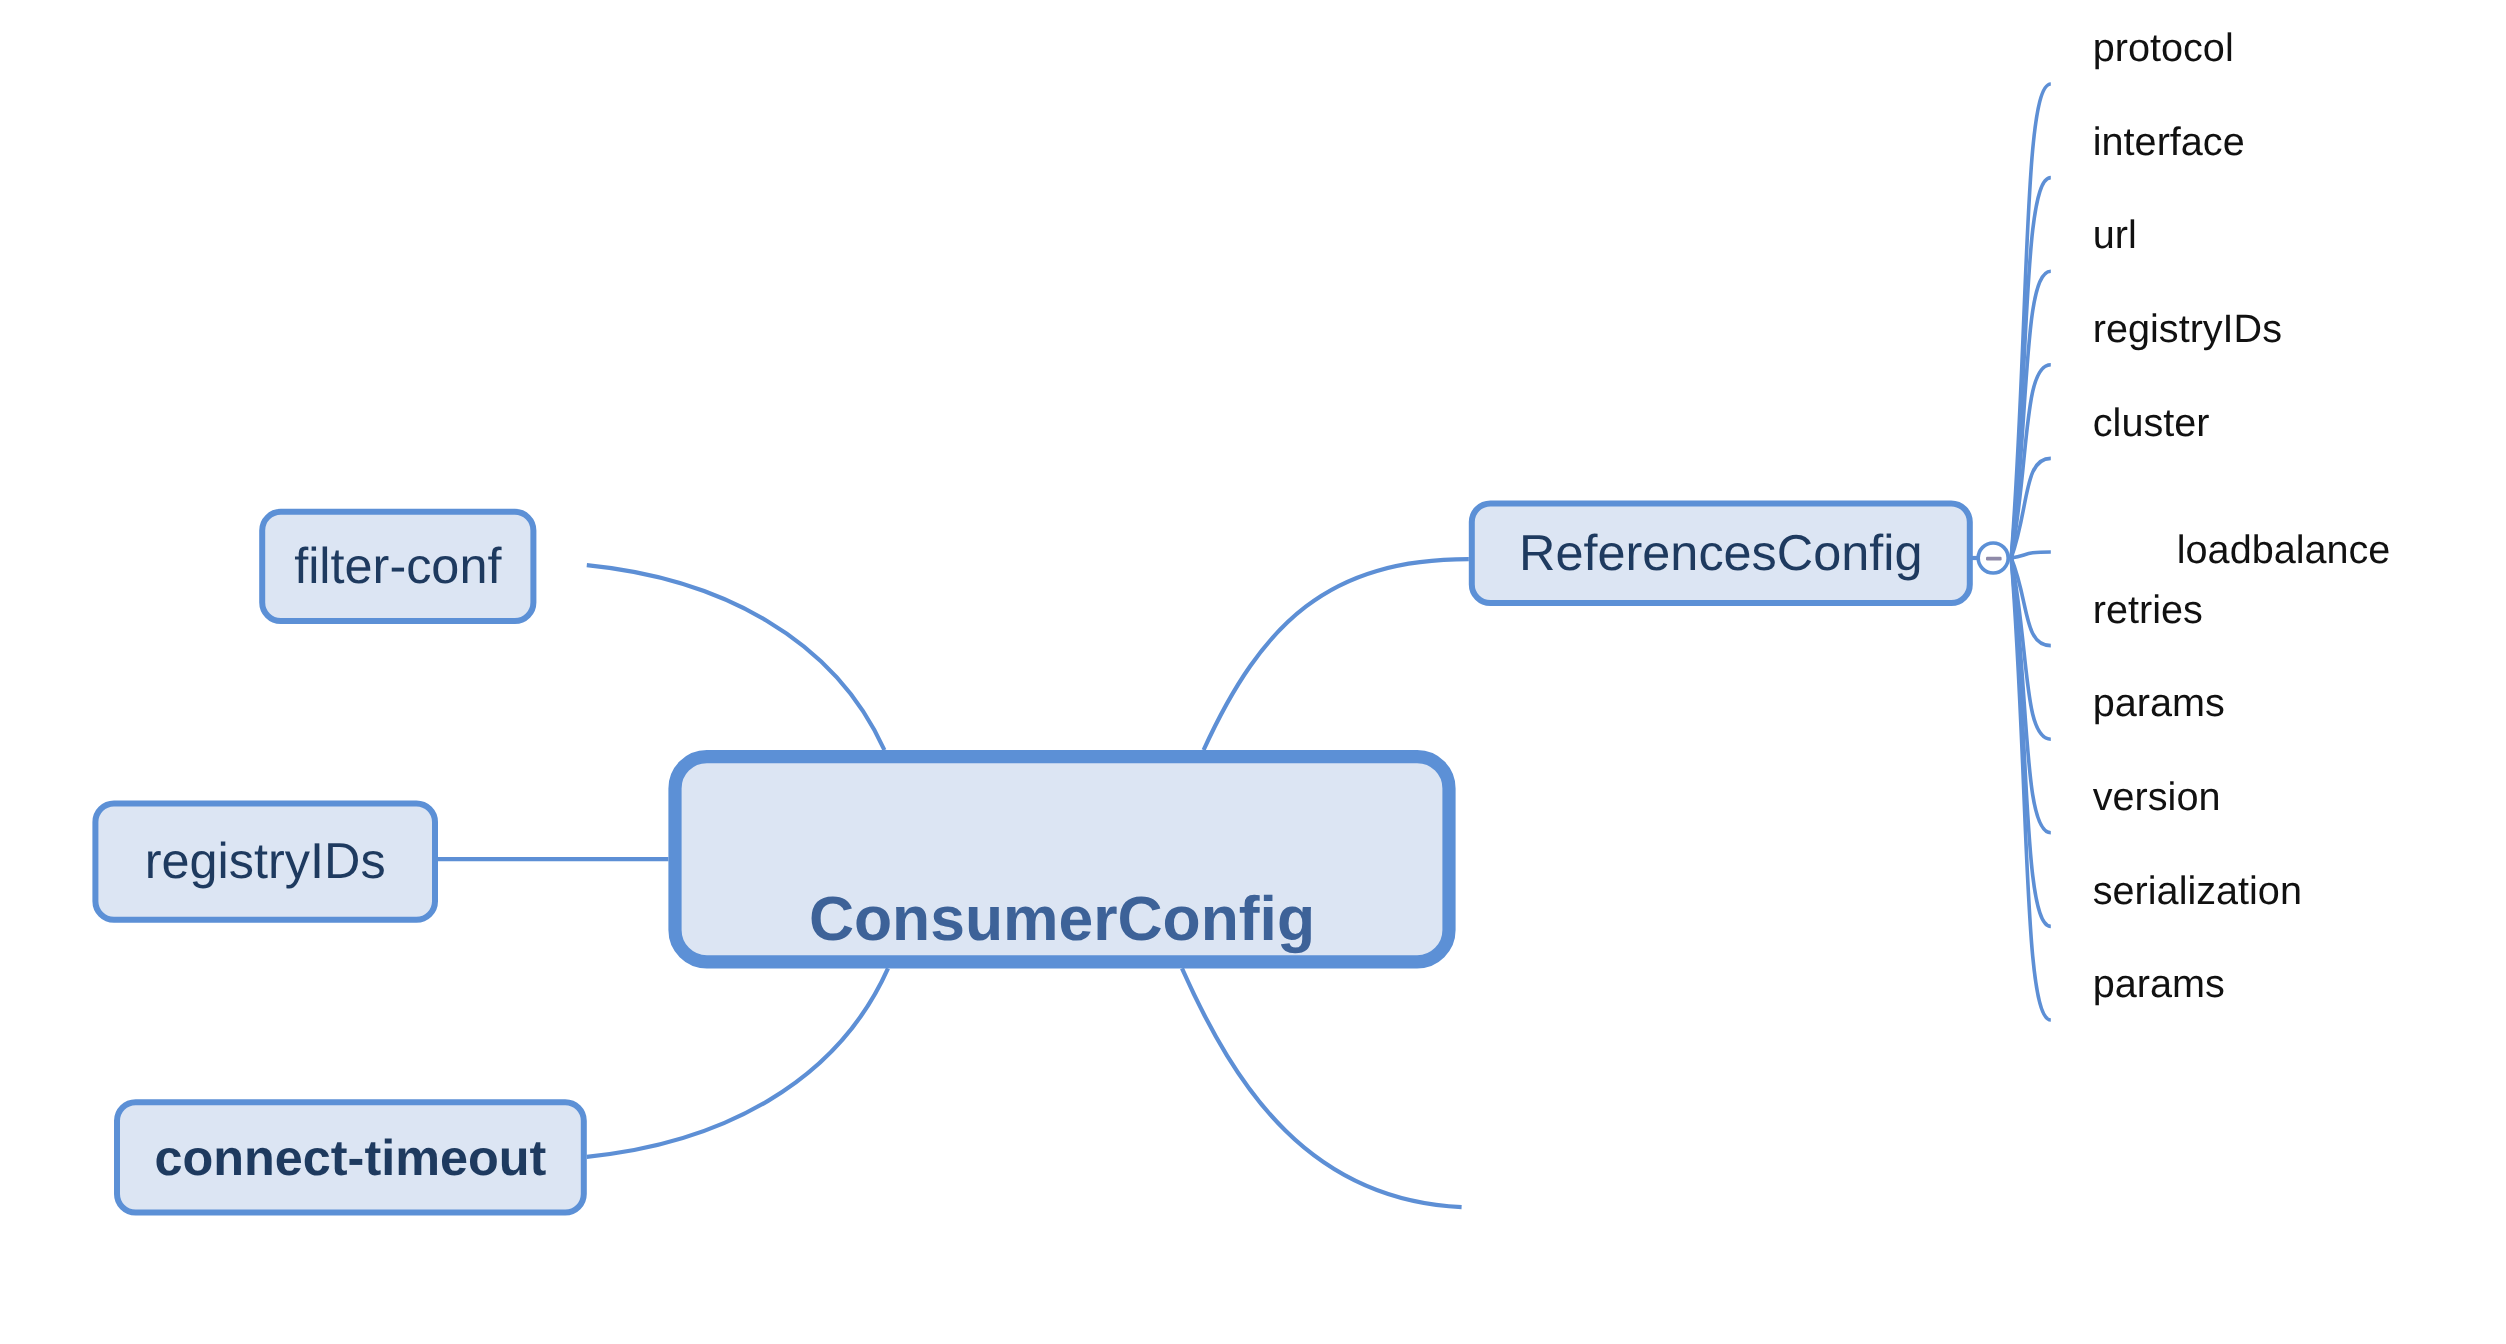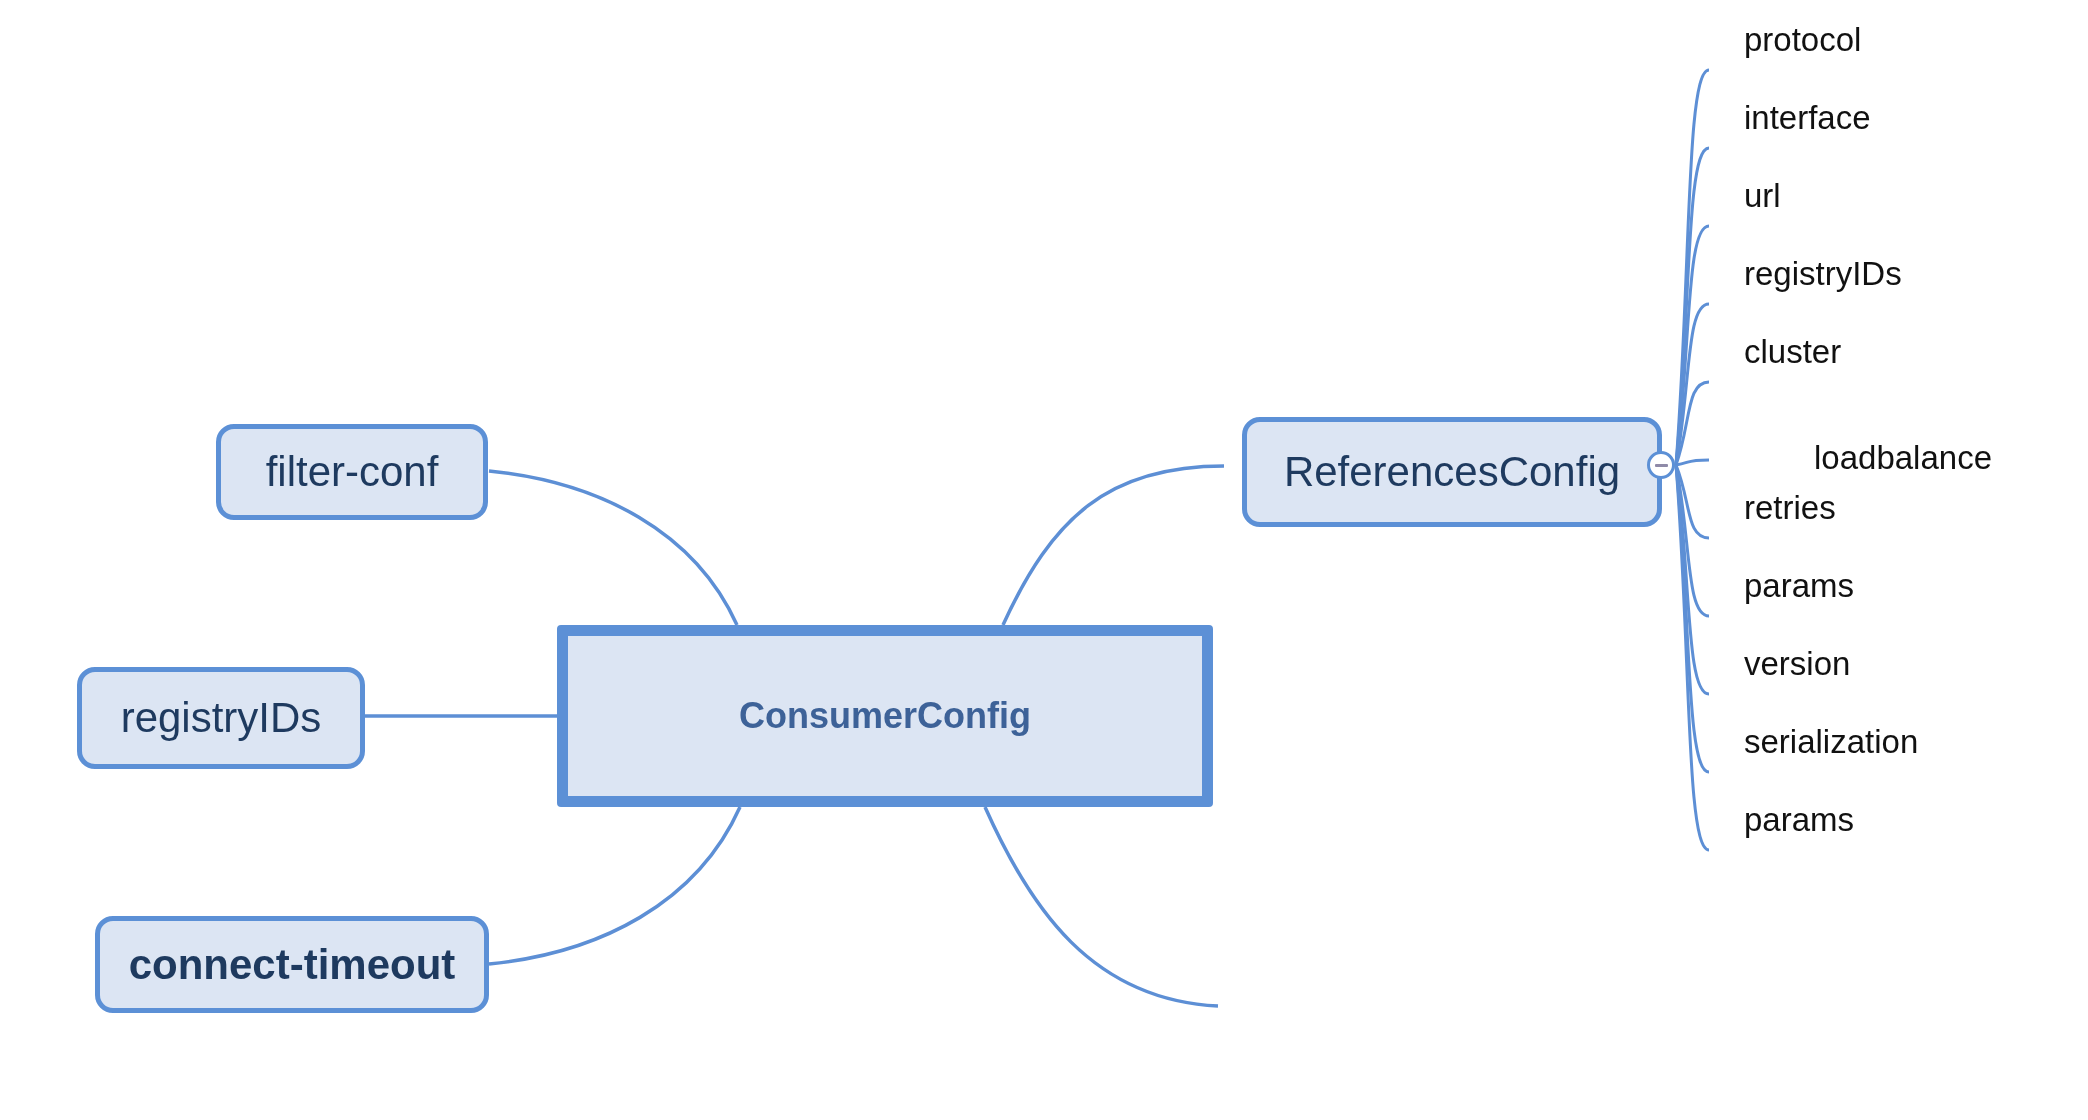--- a/index.html
+++ b/index.html
@@ -10,27 +10,27 @@
   .connector-layer{position:absolute;left:0;top:0;width:2088px;height:1120px;}
   .connector-layer path,.connector-layer line{fill:none;stroke:#5d8fd5;}
 
   .node{
     position:absolute;display:flex;align-items:center;justify-content:center;
     background:#dce5f3;border:5px solid #5c90d6;border-radius:18px;
     box-sizing:border-box;color:#1e3a5f;font-size:42px;white-space:nowrap;
   }
   .node-root{
     left:557px;top:625px;width:656px;height:182px;
-    border-width:11px;border-radius:4px;
-    font-size:36px;font-weight:bold;color:#3d6298;
+    border-width:11px;border-radius:32px;
+    font-size:52px;font-weight:bold;color:#3d6298;align-items:flex-end;
   }
-  .node-filter-conf{left:216px;top:424px;width:272px;height:96px;}
+  .node-filter-conf{left:216px;top:424px;width:231px;height:96px;}
   .node-registry-ids{left:77px;top:667px;width:288px;height:102px;}
   .node-connect-timeout{left:95px;top:916px;width:394px;height:97px;font-weight:bold;}
-  .node-references-config{left:1224px;top:417px;width:420px;height:110px;margin-left:18px;}
+  .node-references-config{left:1224px;top:417px;width:420px;height:88px;}
   .node-filter{left:1218px;top:957px;width:174px;height:99px;}
 
   .collapse-btn{
     position:absolute;left:1647px;top:451px;width:28px;height:28px;
     border:3px solid #5c90d6;border-radius:50%;background:#ffffff;
     box-sizing:border-box;display:flex;align-items:center;justify-content:center;
     cursor:pointer;
   }
   .collapse-btn .minus{width:13px;height:3px;background:#8f8aa8;border-radius:1px;}
 

